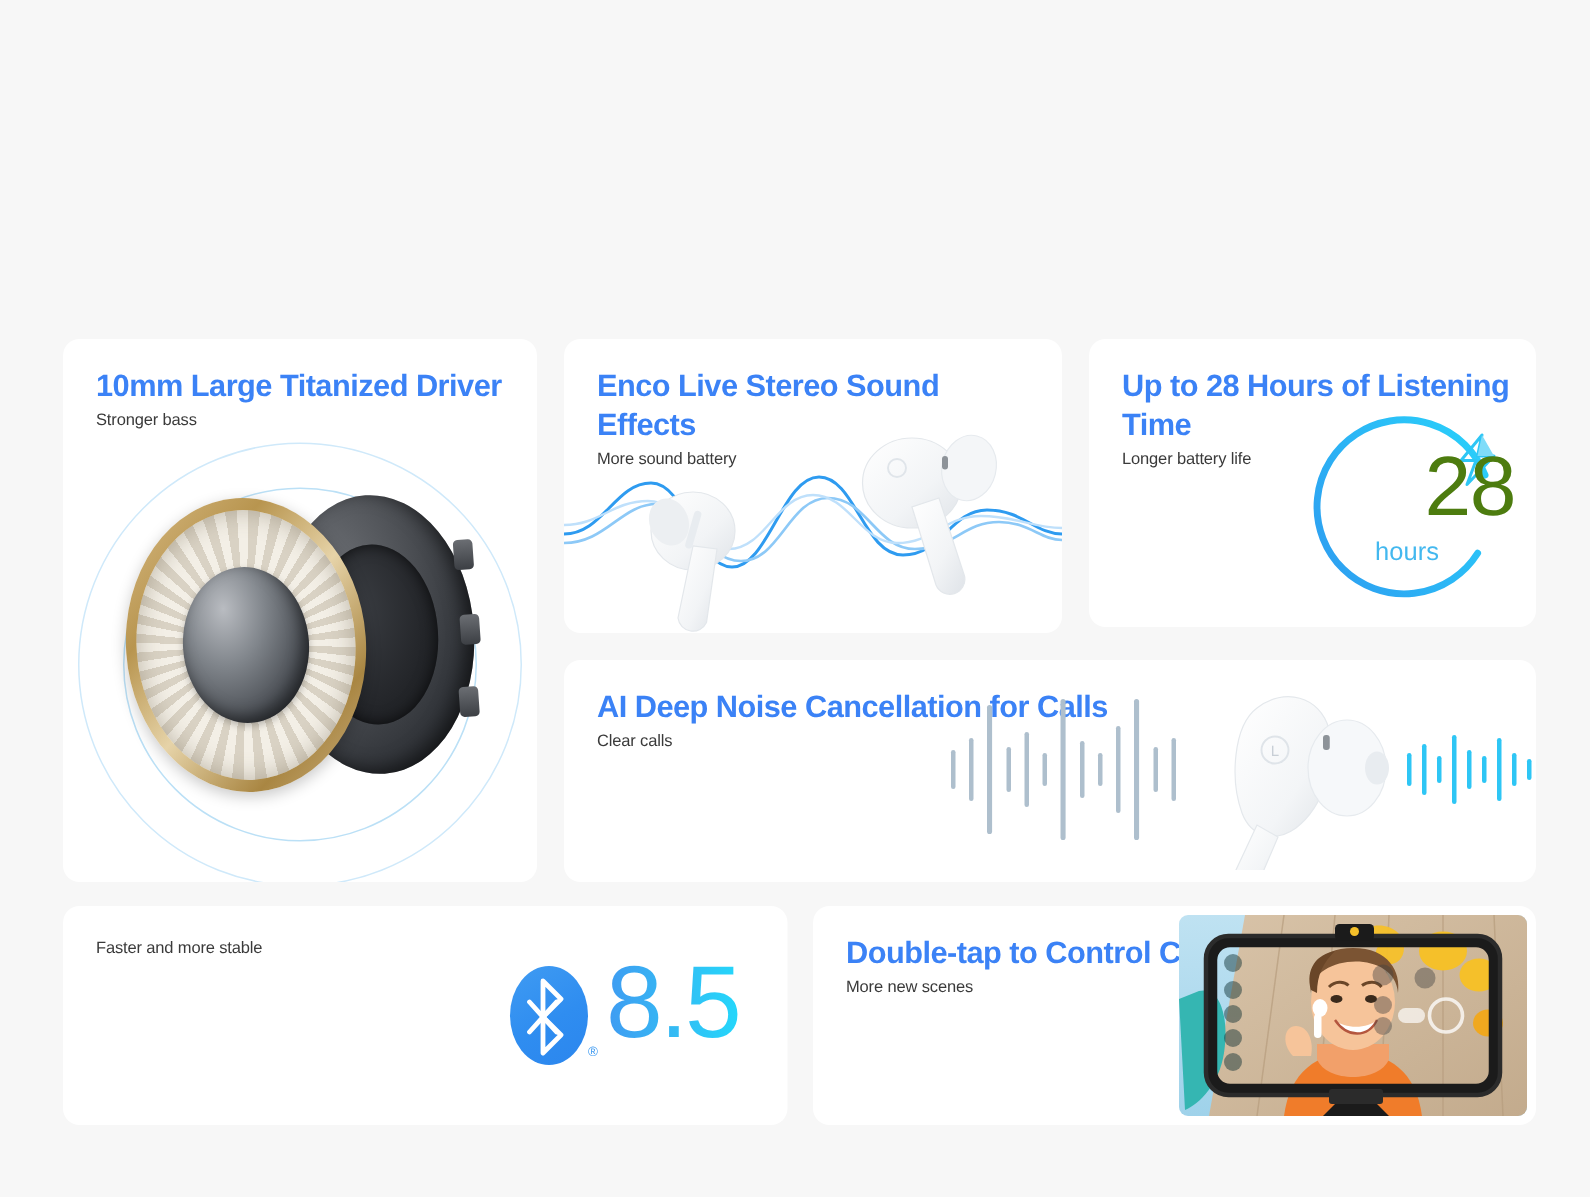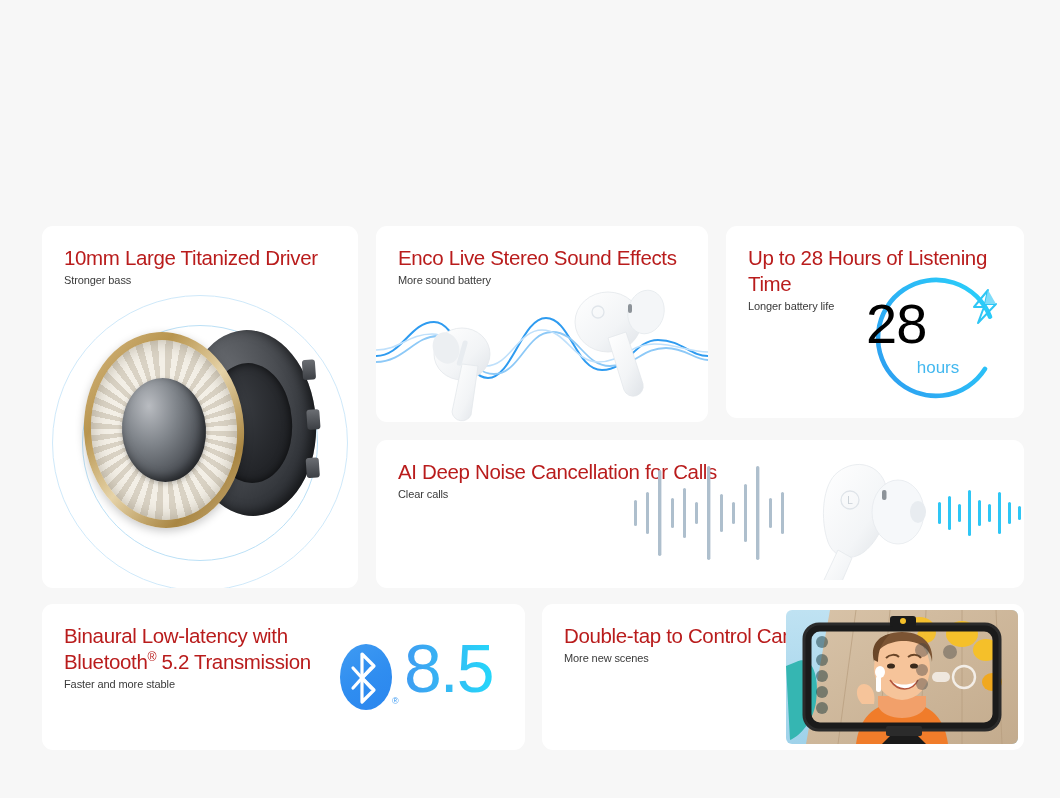--- a/index.html
+++ b/index.html
@@ -22,21 +22,21 @@
 
   
   .card {
     position: absolute;
     background: #ffffff;
     border-radius: 11px;
     overflow: hidden;
   }
   .card-text { position: absolute; left: 22px; top: 19px; right: 12px; }
   .card-title {
-    font-size: 20.5px; font-weight: 400; color: #b91c1c;
+    font-size: 20.5px; font-weight: 700; color: #3b82f6;
     line-height: 1.28; letter-spacing: -0.35px;
   }
   .card-sub {
     font-size: 11px; font-weight: 400; color: #3a3a3a;
     margin-top: 3px; letter-spacing: -0.1px;
   }
   .card-title sup { font-size: 0.6em; vertical-align: super; }
 
   
   #card-driver   { left: 42px;  top: 226px; width: 316px; height: 362px; }
@@ -103,22 +103,22 @@
     background: radial-gradient(ellipse at 34% 26%, #b9bcc1 0%, #80858b 35%, #4a4e54 70%, #2e3237 100%);
     box-shadow: inset -3px -4px 10px rgba(0,0,0,.5), 0 2px 5px rgba(0,0,0,.25);
   }
 
   
   .stereo-stage { position: absolute; left: 0; top: 56px; width: 332px; height: 140px; }
 
   
   .battery-stage { position: absolute; right: 8px; top: 46px; width: 150px; height: 140px; }
   .hours-num {
-    position: absolute; left: 0; right: 6px; top: 24px; text-align: left;
-    font-size: 56px; font-weight: 400; color: #000000; letter-spacing: -1px;
+    position: absolute; left: 0; right: 6px; top: 24px; text-align: right;
+    font-size: 56px; font-weight: 400; color: #4d7c0f; letter-spacing: -1px;
     line-height: 1;
   }
   .hours-lbl {
     position: absolute; left: 0; right: 6px; top: 86px; text-align: center;
     font-size: 17px; font-weight: 400; color: #43b8ef;
   }
 
   
   .anc-stage { position: absolute; left: 250px; top: 8px; width: 398px; height: 132px; }
 
@@ -295,24 +295,20 @@
           <rect x="372" y="44" width="3" height="42" rx="1.5"></rect>
           <rect x="382" y="54" width="3" height="22" rx="1.5"></rect>
           <rect x="392" y="58" width="3" height="14" rx="1.5"></rect>
         </g>
       </svg>
     </div>
   </div>
 
   <div class="card" id="card-bt">
     <div class="card-text">
-      <div class="card-title">
-        <span>Binaural Low-latency with</span><br>
-        <span>Bluetooth</span><sup>®</sup><span> 5.2 Transmission</span>
-      </div>
       <div class="card-sub">Faster and more stable</div>
     </div>
 
     <div class="bt-stage">
       <div class="bt-badge">
         <svg width="52" height="66" viewBox="0 0 52 66">
           <path d="M22,10 L34,22 L22,34 L22,10 Z M22,34 L34,46 L22,58 L22,34 Z" fill="none" stroke="#ffffff" stroke-width="3.2" stroke-linejoin="round" stroke-linecap="round"></path>
           <line x1="13" y1="24" x2="31" y2="44" stroke="#ffffff" stroke-width="3.2" stroke-linecap="round"></line>
           <line x1="13" y1="44" x2="31" y2="24" stroke="#ffffff" stroke-width="3.2" stroke-linecap="round"></line>
         </svg>

